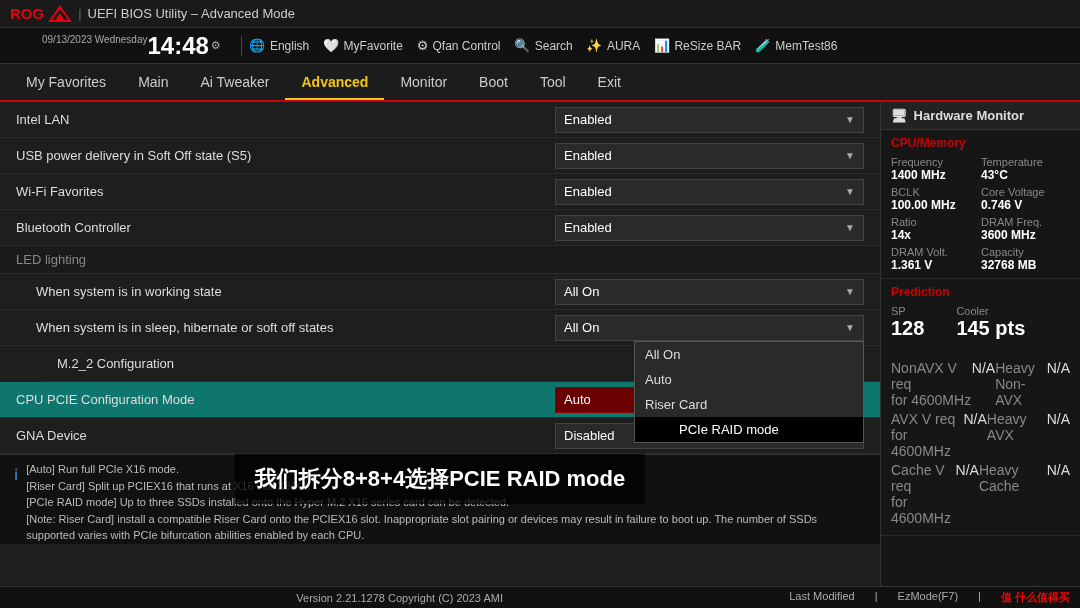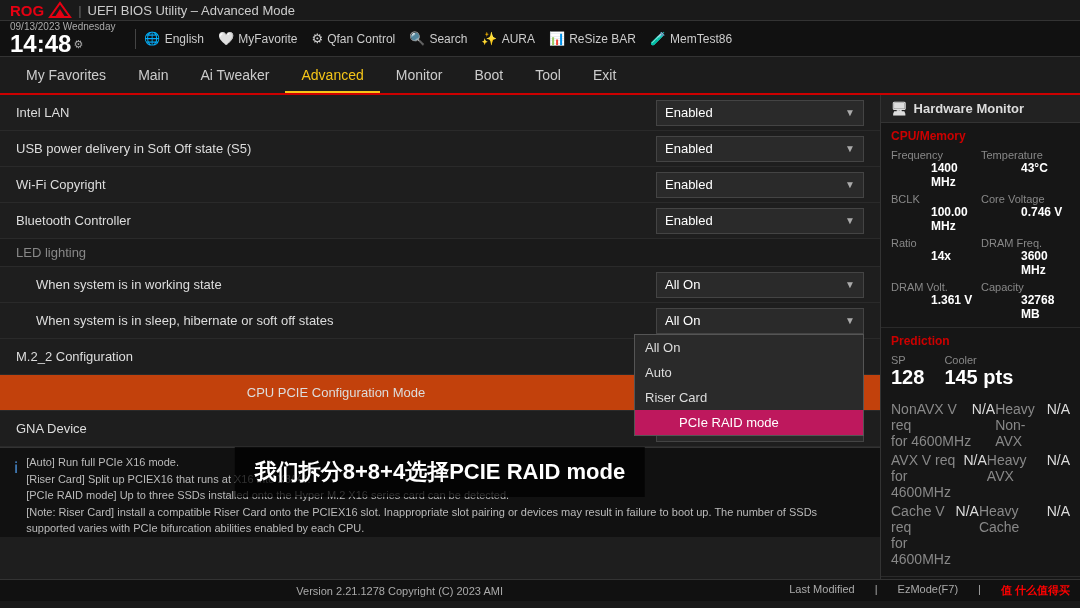--- a/index.html
+++ b/index.html
@@ -12,37 +12,38 @@
       color: #fff;
       font-size: 13px;
     }
 
     
     .title-bar {
       background: #1a1a1a;
       display: flex;
       align-items: center;
       padding: 4px 10px;
-      height: 21px;
+      height: 28px;
       border-bottom: 1px solid #333;
     }
 
     
     .top-bar {
       background: #111;
       display: flex;
       align-items: center;
       padding: 2px 10px;
       height: 36px;
       border-bottom: 1px solid #333;
     }
     .datetime {
       display: flex;
-      flex-direction: column;
+      flex-direction: row;
       margin-right: 12px;
+      margin-left: 32px;
     }
     .datetime .date { font-size: 10px; color: #aaa; }
     .datetime .time { font-size: 24px; color: #fff; font-weight: bold; line-height: 1; }
     .gear-icon { font-size: 11px; color: #aaa; margin-left: 2px; }
     .divider-v { width: 1px; height: 20px; background: #444; margin: 0 8px; }
     .toolbar-items {
       display: flex;
       align-items: center;
       gap: 14px;
     }
@@ -69,20 +70,21 @@
       padding: 8px 16px;
       color: #ccc;
       cursor: pointer;
       font-size: 14px;
       font-weight: 500;
     }
     .nav-item.active {
       color: #f5c518;
       border-bottom: 2px solid #f5c518;
       margin-bottom: -2px;
+      font-weight: bold;
     }
 
     
     .main-layout {
       display: flex;
       height: calc(608px - 28px - 36px - 38px - 22px);
     }
 
     
     .content-area {
@@ -101,31 +103,31 @@
       border-bottom: 1px solid #2a2a2a;
       height: 36px;
       padding: 0 16px;
     }
     .setting-row.section-header {
       background: #1a1a1a;
       color: #888;
       font-size: 12px;
       height: 28px;
     }
-    .setting-row.selected { background: #c2410c; text-align: center; }
+    .setting-row.selected { background: #0f766e; }
     .setting-name {
       flex: 1;
       color: #ddd;
       font-size: 13px;
     }
     .setting-row.section-header .setting-name { color: #888; }
     .setting-value-wrap {
       display: flex;
       align-items: center;
-      width: 208px;
+      width: 309px;
     }
     .setting-value {
       flex: 1;
       background: #2a2a2a;
       border: 1px solid #444;
       color: #fff;
       padding: 3px 8px;
       font-size: 13px;
       display: flex;
       align-items: center;
@@ -150,21 +152,21 @@
       width: 230px;
       right: 0;
       top: 0;
     }
     .dropdown-option {
       padding: 5px 10px;
       color: #ddd;
       font-size: 13px;
       cursor: pointer;
     }
-    .dropdown-option.highlighted { background: #be185d; color: #fff; padding-left: 44px; }
+    .dropdown-option.highlighted { background: #000000; color: #fff; padding-left: 44px; }
 
     
     .info-box {
       background: #111;
       border-top: 1px solid #333;
       padding: 6px 14px;
       font-size: 11px;
       color: #bbb;
       height: 90px;
       overflow: hidden;
@@ -236,21 +238,21 @@
       font-size: 12px;
       font-weight: bold;
       margin-bottom: 6px;
     }
     .panel-grid {
       display: grid;
       grid-template-columns: 1fr 1fr;
       gap: 4px 1px;
     }
     .panel-label { color: #888; font-size: 11px; }
-    .panel-value { color: #fff; font-size: 12px; font-weight: bold; margin-left: 40px; }
+    .panel-value { color: #fff; font-size: 12px; font-weight: bold; }
     .pred-big { font-size: 20px; font-weight: bold; color: #fff; }
 
     .pred-row {
       display: flex;
       justify-content: space-between;
       margin: 3px 0;
       font-size: 14px;
     }
     .pred-row .pl { color: #888; }
     .pred-row .pv { color: #ddd; }
@@ -353,21 +355,21 @@
           <span class="setting-name">USB power delivery in Soft Off state (S5)</span>
           <div class="setting-value-wrap">
             <div class="setting-value">
               <span>Enabled</span>
               <span class="dropdown-arrow">▼</span>
             </div>
           </div>
         </div>
 
         <div class="setting-row">
-          <span class="setting-name">Wi-Fi Copyright</span>
+          <span class="setting-name">Wi-Fi Favorites</span>
           <div class="setting-value-wrap">
             <div class="setting-value">
               <span>Enabled</span>
               <span class="dropdown-arrow">▼</span>
             </div>
           </div>
         </div>
 
         <div class="setting-row">
           <span class="setting-name">Bluetooth Controller</span>
@@ -403,21 +405,21 @@
 
             <div class="dropdown-menu" style="top:26px;width:230px;">
               <div class="dropdown-option">All On</div>
               <div class="dropdown-option">Auto</div>
               <div class="dropdown-option">Riser Card</div>
               <div class="dropdown-option highlighted">PCIe RAID mode</div>
             </div>
           </div>
         </div>
 
-        <div class="setting-row" style="cursor:pointer;">
+        <div class="setting-row" style="cursor:pointer;margin-left:41px;">
           <span class="setting-name">M.2_2 Configuration</span>
           <div style="width:260px;display:flex;align-items:center;justify-content:flex-end;padding-right:8px;">
             <span style="color:#888;">▶</span>
           </div>
         </div>
 
         <div class="setting-row selected">
           <span class="setting-name">CPU PCIE Configuration Mode</span>
           <div class="setting-value-wrap">
             <div class="setting-value" style="background:#6a0000;border-color:#8b0000;">
@@ -494,21 +496,21 @@
         </div>
         <div>
           <div class="panel-label">Capacity</div>
           <div class="panel-value">32768 MB</div>
         </div>
       </div>
     </div>
 
     <div class="panel-section">
       <div class="panel-section-title">Prediction</div>
-      <div style="display:flex;gap:20px;margin-bottom:12px;">
+      <div style="display:flex;gap:32px;margin-bottom:20px;">
         <div>
           <div class="panel-label">SP</div>
           <div class="pred-big">128</div>
         </div>
         <div>
           <div class="panel-label">Cooler</div>
           <div class="pred-big">145 pts</div>
         </div>
       </div>
       <div class="pred-row">

